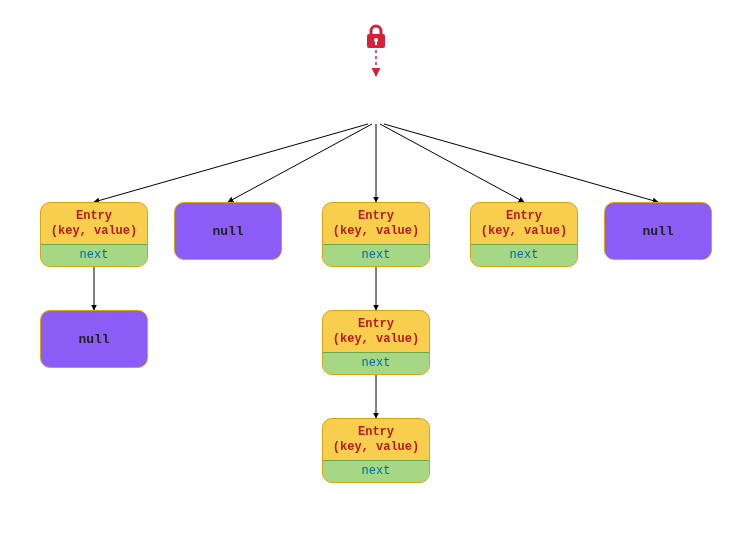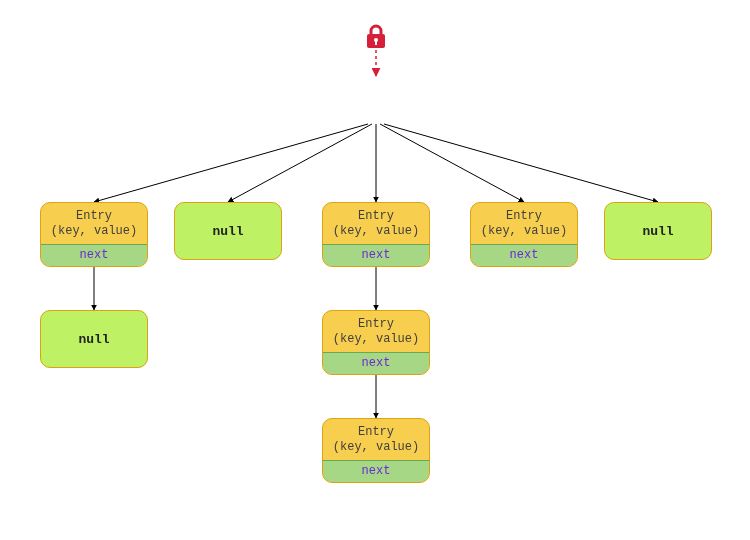--- a/index.html
+++ b/index.html
@@ -50,37 +50,37 @@
     width: 108px;
     background: #f7ce4d;
     border: 1px solid #d9a40f;
     border-radius: 10px;
     overflow: hidden;
   }
   .entry-head {
     padding: 6px 4px 5px;
     text-align: center;
     font-size: 12px;
-    font-weight: normal;
+    font-weight: bold;
     line-height: 1.25;
-    color: #404040;
+    color: #b91c1c;
   }
   .entry-next {
     background: #a6d785;
     border-top: 1px solid #6aa84f;
     text-align: center;
     font-size: 12px;
     padding: 3px 0 4px;
-    color: #6d28d9;
+    color: #0369a1;
   }
   .null-box {
     position: absolute;
     width: 108px;
     height: 58px;
-    background: #bef264;
+    background: #8b5cf6;
     border: 1px solid #d9a40f;
     border-radius: 10px;
     display: flex;
     align-items: center;
     justify-content: center;
     font-size: 13px;
     font-weight: bold;
     color: #222;
   }
 </style>

